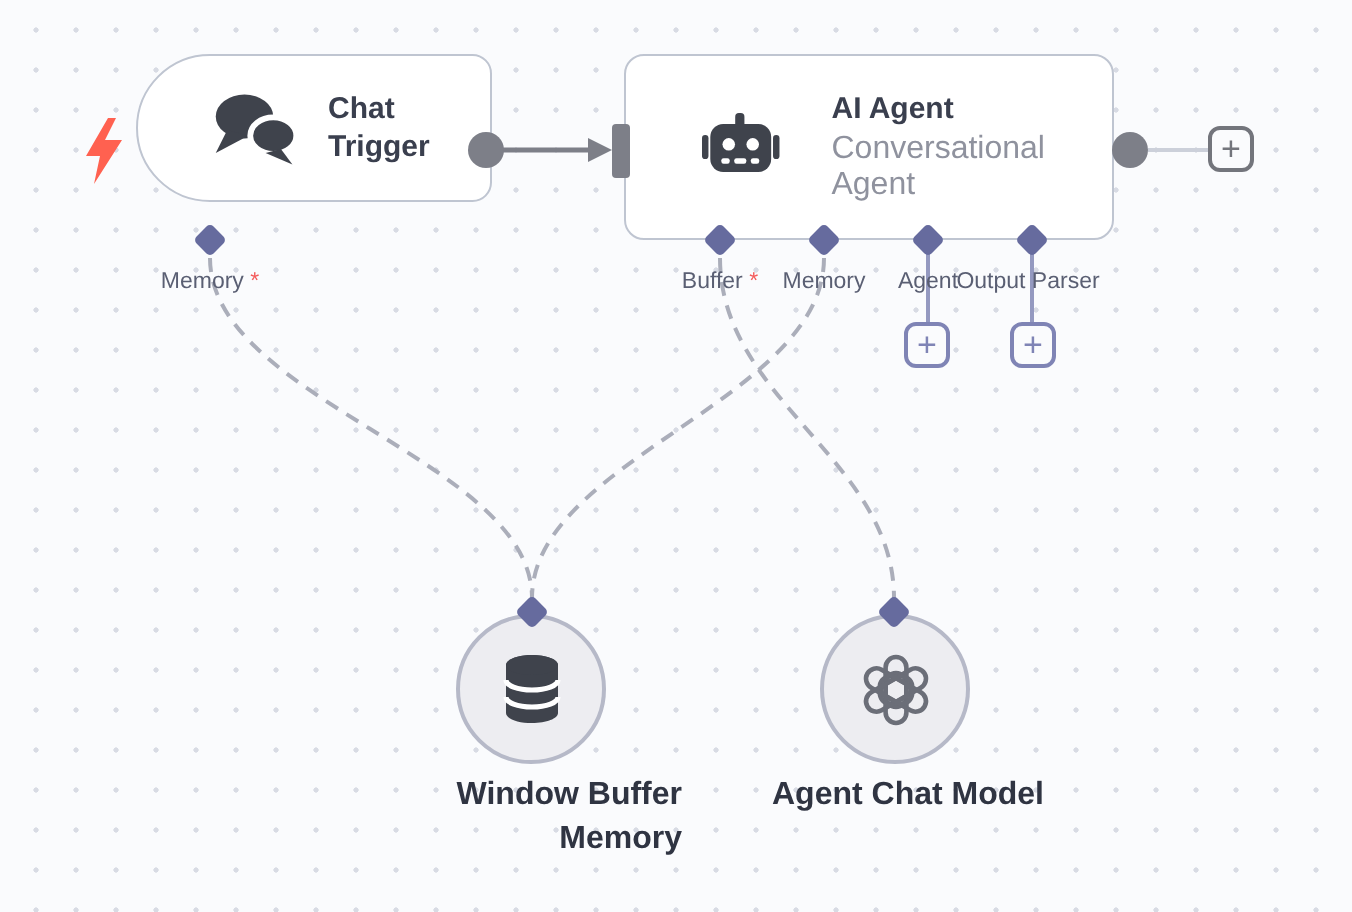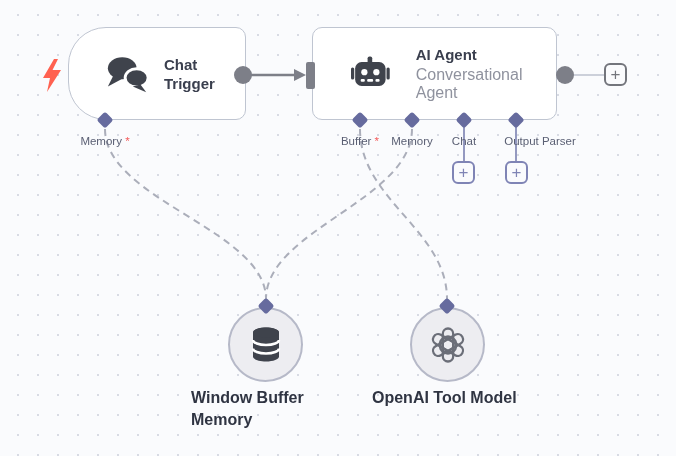--- a/index.html
+++ b/index.html
@@ -21,21 +21,21 @@
   }
   .wires{position:absolute;left:0;top:0;width:676px;height:456px;z-index:1}
   .wires .solid{stroke:var(--wire);stroke-width:2.5;fill:none}
   .wires .arrow{fill:var(--wire)}
   .wires .light{stroke:var(--wire-light);stroke-width:2;fill:none}
   .wires .stub{stroke:var(--stub);stroke-width:2;fill:none}
   .wires .dashed{stroke:var(--dash);stroke-width:2;fill:none;stroke-dasharray:7 5}
 
   .node{position:absolute;background:var(--node-bg);border:1.6px solid var(--node-border);z-index:2;
         display:flex;align-items:center}
-  .node-chat{left:68px;top:27px;width:178px;height:93px;border-radius:38px 10px 10px 38px;padding-left:36px;gap:13px}
+  .node-chat{left:68px;top:27px;width:178px;height:74px;border-radius:38px 10px 10px 38px;padding-left:36px;gap:13px}
   .node-agent{left:312px;top:27px;width:245px;height:93px;border-radius:10px;padding-left:38px;gap:26px}
   .node-title{font-size:15px;font-weight:bold;color:var(--title);line-height:19px}
   .node-chat .node-title{width:66px}
   .node-subtitle{font-size:16px;color:var(--subtitle);margin-top:2px}
 
   .endpoint-out{position:absolute;width:18px;height:18px;border-radius:50%;background:var(--endpoint);z-index:3}
   .endpoint-in{position:absolute;width:9px;height:27px;border-radius:2px;background:var(--endpoint);z-index:3}
 
   .diamond{position:absolute;width:12px;height:12px;background:var(--diamond);
            transform:rotate(45deg);border-radius:2.5px;z-index:4}
@@ -44,21 +44,21 @@
               color:var(--port-label);white-space:nowrap;z-index:4}
   .port-label .req{color:var(--required)}
 
   .plus-btn{position:absolute;width:23px;height:23px;border-radius:6px;background:var(--canvas-bg);
             display:flex;align-items:center;justify-content:center;font-size:17px;line-height:1;z-index:4}
   .plus-gray{border:2px solid var(--plus-gray);color:var(--plus-gray)}
   .plus-purple{border:2px solid var(--plus-purple);color:var(--plus-purple)}
 
   .round-node{position:absolute;width:75px;height:75px;border-radius:50%;background:var(--circle-bg);
               border:2px solid var(--circle-border);display:flex;align-items:center;justify-content:center;z-index:2}
-  .round-label{position:absolute;width:150px;text-align:left;font-size:16px;font-weight:bold;
+  .round-label{position:absolute;width:150px;text-align:right;font-size:16px;font-weight:bold;
                color:var(--bottom-label);line-height:21.5px;z-index:2}
 
   .bolt{position:absolute;left:42px;top:59px;z-index:2}
   .icon-dark-fill{fill:var(--icon-dark)}
   .icon-white-fill{fill:#ffffff}
   .icon-white-stroke{stroke:#ffffff;fill:none}
   .openai-stroke{stroke:var(--openai-icon);fill:none}
 </style>
 </head>
 <body>
@@ -124,22 +124,22 @@
 <div class="diamond" style="left:354px;top:114px"></div>
 <div class="diamond" style="left:406px;top:114px"></div>
 <div class="diamond" style="left:458px;top:114px"></div>
 <div class="diamond" style="left:510px;top:114px"></div>
 <div class="diamond" style="left:260px;top:300px"></div>
 <div class="diamond" style="left:441px;top:300px"></div>
 
 <div class="port-label" style="left:105px"><span>Memory</span> <span class="req">*</span></div>
 <div class="port-label" style="left:360px"><span>Buffer</span> <span class="req">*</span></div>
 <div class="port-label" style="left:412px"><span>Memory</span></div>
-<div class="port-label" style="left:464px"><span>Chat</span></div>
-<div class="port-label" style="left:540px"><span>Output Parser</span></div>
+<div class="port-label" style="left:464px"><span>Agent</span></div>
+<div class="port-label" style="left:514px"><span>Output Parser</span></div>
 
 <div class="round-node" style="left:228px;top:307px">
   <svg width="32" height="37" viewBox="0 0 32 36">
     <path class="icon-dark-fill" d="M16 1 C8.8 1 3 3.2 3 6 L3 30 C3 32.8 8.8 35 16 35 C23.2 35 29 32.8 29 30 L29 6 C29 3.2 23.2 1 16 1 Z"></path>
     <path class="icon-white-stroke" d="M3 13.5 a13 5 0 0 0 26 0" style="stroke-width:2.6"></path>
     <path class="icon-white-stroke" d="M3 22 a13 5 0 0 0 26 0" style="stroke-width:2.6"></path>
     <ellipse class="icon-dark-fill" cx="16" cy="6" rx="13" ry="5"></ellipse>
   </svg>
 </div>
 <div class="round-label" style="left:191px;top:387px">Window Buffer Memory</div>
@@ -149,13 +149,13 @@
     <g transform="translate(21,21)">
       <rect class="openai-stroke" x="-5.2" y="-16.5" width="10.4" height="25" rx="5.2" style="stroke-width:2.3"></rect>
       <rect class="openai-stroke" x="-5.2" y="-16.5" width="10.4" height="25" rx="5.2" style="stroke-width:2.3" transform="rotate(60)"></rect>
       <rect class="openai-stroke" x="-5.2" y="-16.5" width="10.4" height="25" rx="5.2" style="stroke-width:2.3" transform="rotate(120)"></rect>
       <rect class="openai-stroke" x="-5.2" y="-16.5" width="10.4" height="25" rx="5.2" style="stroke-width:2.3" transform="rotate(180)"></rect>
       <rect class="openai-stroke" x="-5.2" y="-16.5" width="10.4" height="25" rx="5.2" style="stroke-width:2.3" transform="rotate(240)"></rect>
       <rect class="openai-stroke" x="-5.2" y="-16.5" width="10.4" height="25" rx="5.2" style="stroke-width:2.3" transform="rotate(300)"></rect>
     </g>
   </svg>
 </div>
-<div class="round-label" style="left:372px;top:387px">OpenAI Tool Model</div>
+<div class="round-label" style="left:372px;top:387px">Agent Chat Model</div>
 
 </body></html>

